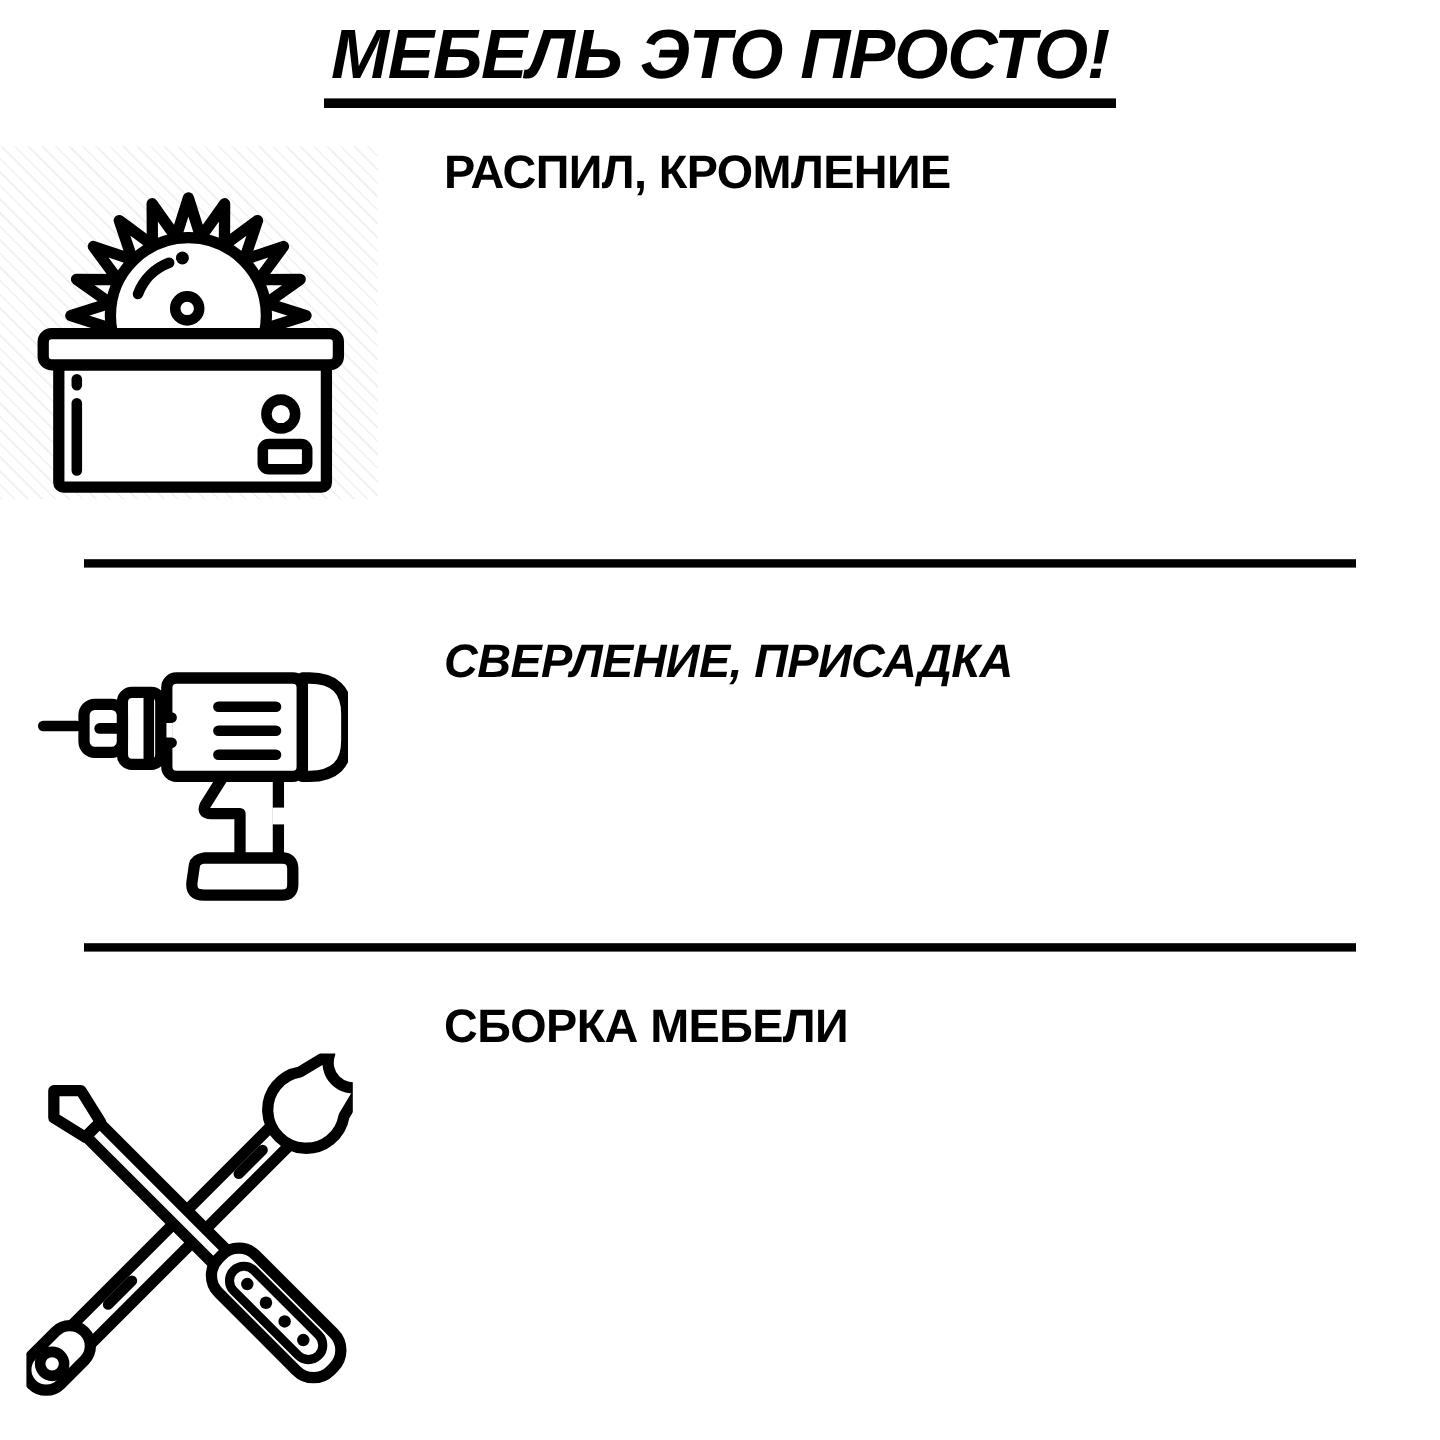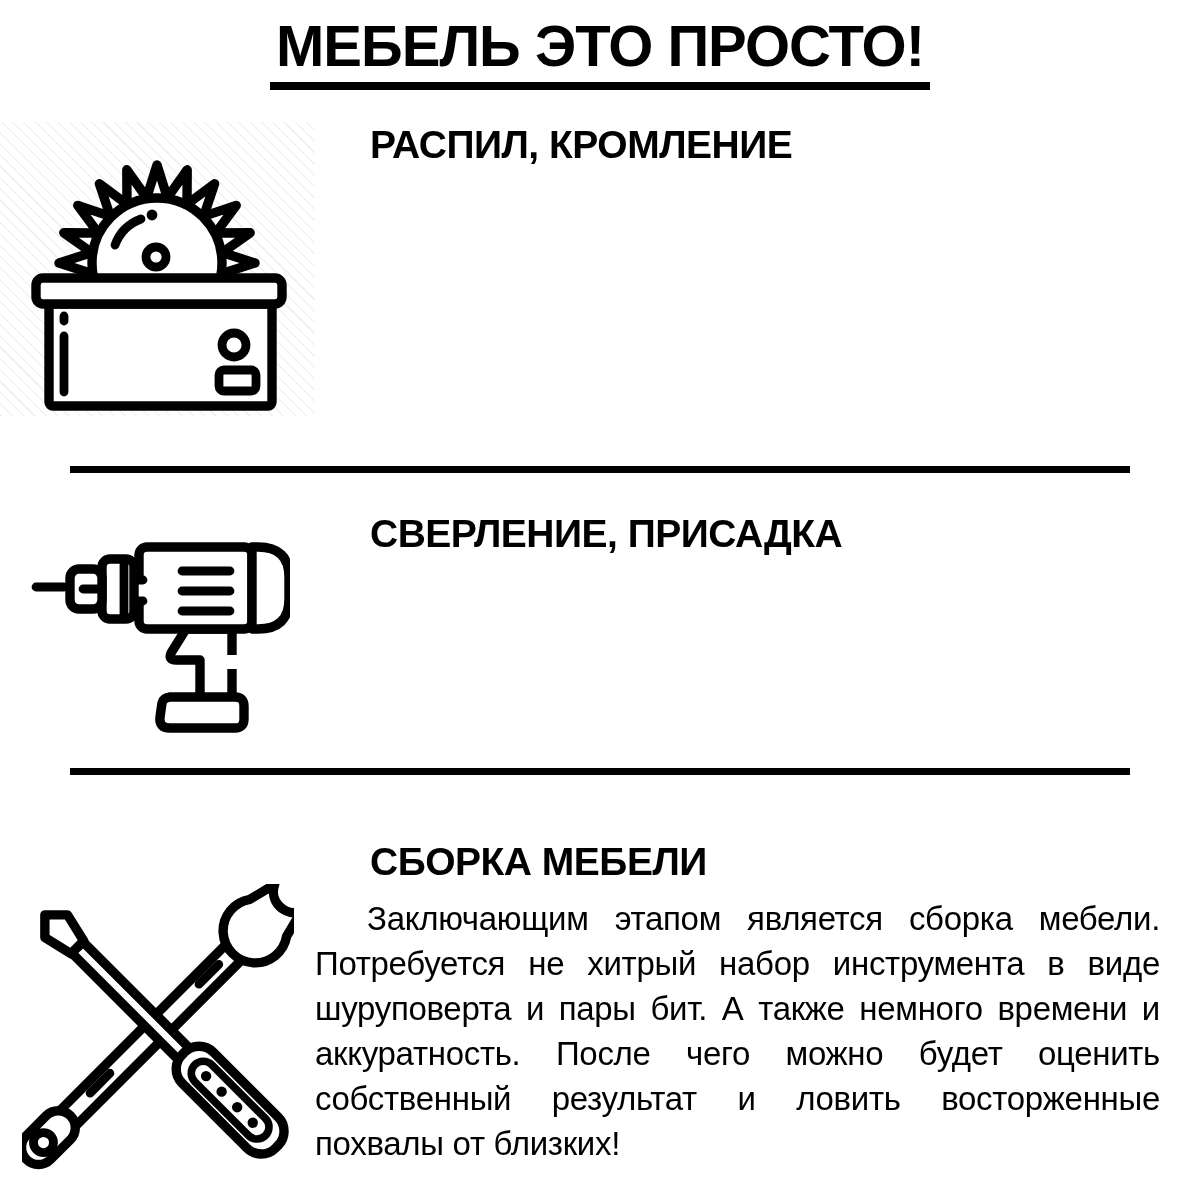--- a/index.html
+++ b/index.html
@@ -5,42 +5,42 @@
   html,body { margin:0; padding:0; }
   body {
     width:1200px; height:1200px; overflow:hidden;
     background:#ffffff; color:#000000;
     font-family:"Liberation Sans", sans-serif;
   }
   .title-wrap { text-align:center; margin-top:14px; }
   .title-text {
     display:inline-block;
     font-size:58px; font-weight:700; letter-spacing:-1px; line-height:1.12;
-    border-bottom:8px solid #000; padding:0 6px 3px 6px;
+    border-bottom:8px solid #000; padding:0 6px 3px 6px;font-style:italic;
   }
   .section { display:flex; align-items:flex-start; }
   .icon-col { flex:0 0 315px; display:flex; justify-content:center; }
   .text-col { flex:1 1 auto; padding-right:40px; }
   .section-heading {
     margin:0; padding-left:55px;
     font-size:39px; font-weight:700; letter-spacing:-0.5px; line-height:1.2;
   }
   .section-body {
     margin:10px 0 0 0;
     font-size:33px; line-height:45px; letter-spacing:-0.3px;
     text-align:justify; text-indent:52px;
   }
   .divider { height:7px; background:#000; margin-left:70px; margin-right:70px; }
   #section-1 { margin-top:32px; }
   #section-1 .icon-col svg { margin-top:34px; }
   #divider-1 { margin-top:50px; }
-  #section-2 { margin-top:38px; }
+  #section-2 { margin-top:56px;font-style:italic; }
   #section-2 .icon-col svg { margin-top:28px; }
   #divider-2 { margin-top:29px; }
-  #section-3 { margin-top:64px; }
+  #section-3 { margin-top:40px; }
   #section-3 .icon-col svg { margin-top:45px; }
   .saw-watermark {
     background:repeating-linear-gradient(45deg, #f2f2f2 0 1.5px, transparent 1.5px 8px);
   }
   svg { display:block; }
   .ol  { fill:#ffffff; stroke:#000000; stroke-width:4.7; stroke-linejoin:round; stroke-linecap:round; }
   .ol2 { fill:#ffffff; stroke:#000000; stroke-width:4.4; stroke-linejoin:round; stroke-linecap:round; }
   .ln  { fill:none;    stroke:#000000; stroke-width:4.4; stroke-linejoin:round; stroke-linecap:round; }
   .ln2 { fill:none;    stroke:#000000; stroke-width:3.8; stroke-linejoin:round; stroke-linecap:round; }
   .wh  { fill:#ffffff; stroke:none; }
@@ -132,15 +132,14 @@
         <rect class="ln2" x="26" y="-6" width="50" height="12" rx="6"></rect>
         <circle class="bk" cx="34" cy="0" r="2.6"></circle>
         <circle class="bk" cx="45" cy="0" r="2.6"></circle>
         <circle class="bk" cx="56" cy="0" r="2.6"></circle>
         <circle class="bk" cx="67" cy="0" r="2.6"></circle>
       </g>
     </svg>
   </div>
   <div class="text-col">
     <h2 class="section-heading">СБОРКА МЕБЕЛИ</h2>
-    <p class="section-body">Заключающим этапом является сборка мебели. Потребуется не хитрый набор инструмента в виде шуруповерта и пары бит. А также немного времени и аккуратность. После чего можно будет оценить собственный результат и ловить восторженные похвалы от близких!</p>
   </div>
 </div>
 
 </body></html>

